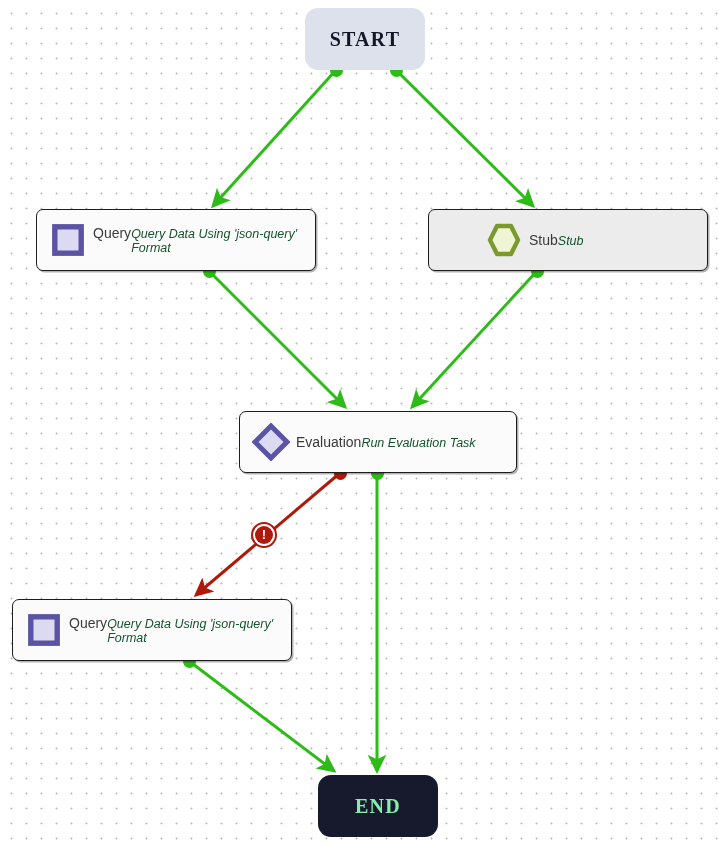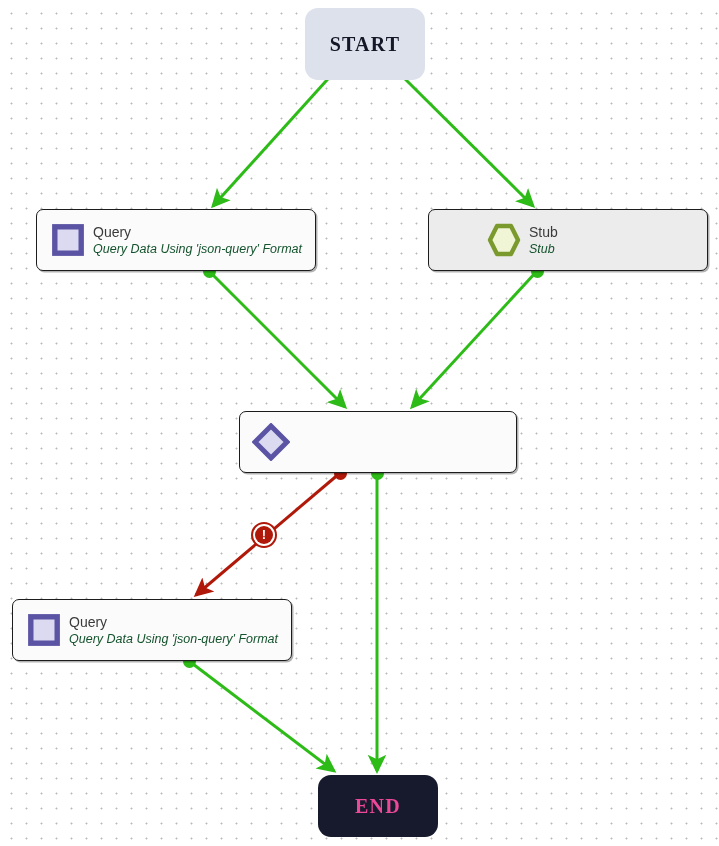--- a/index.html
+++ b/index.html
@@ -38,21 +38,21 @@
     font-weight: bold;
     font-size: 20px;
     letter-spacing: 1.2px;
   }
   .terminal.start {
     background: #dde1ec;
     color: #141728;
   }
   .terminal.end {
     background: #161a2c;
-    color: #ec4899;
+    color: #86efac;
   }
 
   
   .task {
     position: absolute;
     box-sizing: border-box;
     display: flex;
     align-items: center;
     border: 1.4px solid #1c1c1c;
     border-radius: 7px;
@@ -66,21 +66,20 @@
     width: 46px;
     min-width: 46px;
     height: 100%;
     display: flex;
     align-items: center;
     justify-content: center;
     margin-left: 8px;
   }
   .task-text {
     display: flex;
-    flex-direction: column;
     justify-content: center;
     line-height: 1.15;
     padding-left: 2px;
   }
   .task-title {
     font-size: 14px;
     color: #3a3a3a;
   }
   .task-sub {
     font-size: 12.5px;
@@ -162,21 +161,21 @@
   <div class="port green" style="left:203px; top:265px;"></div>
   <div class="port green" style="left:531px; top:265px;"></div>
   <div class="port red" style="left:334px; top:467px;"></div>
   <div class="port green" style="left:371px; top:467px;"></div>
   <div class="port green" style="left:183px; top:655px;"></div>
 
   <div class="badge-error" style="left:251px; top:522px;">
     <div class="inner">!</div>
   </div>
 
-  <div class="terminal start" style="left:305px; top:8px; width:120px; height:72px;">
+  <div class="terminal start" style="left:305px; top:8px; width:120px; height:62px;">
     <span>START</span>
   </div>
 
   <div class="task" style="left:36px; top:209px; width:280px; height:62px;">
     <div class="task-icon">
       <svg width="32" height="32" viewBox="0 0 32 32" xmlns="http://www.w3.org/2000/svg">
         <rect x="2.8" y="2.8" width="26.4" height="26.4" fill="#dcdaf0" stroke="#5b54a4" stroke-width="5.4"></rect>
       </svg>
     </div>
     <div class="task-text">
@@ -196,20 +195,24 @@
       <div class="task-sub">Stub</div>
     </div>
   </div>
 
   <div class="task" style="left:239px; top:411px; width:278px; height:62px;">
     <div class="task-icon">
       <svg width="38" height="38" viewBox="0 0 38 38" xmlns="http://www.w3.org/2000/svg">
         <polygon points="19,3 35,19 19,35 3,19" fill="#dcdaf0" stroke="#5b54a4" stroke-width="5"></polygon>
       </svg>
     </div>
+    <div class="task-text">
+      <div class="task-title">Evaluation</div>
+      <div class="task-sub">Run Evaluation Task</div>
+    </div>
   </div>
 
   <div class="task" style="left:12px; top:599px; width:280px; height:62px;">
     <div class="task-icon">
       <svg width="32" height="32" viewBox="0 0 32 32" xmlns="http://www.w3.org/2000/svg">
         <rect x="2.8" y="2.8" width="26.4" height="26.4" fill="#dcdaf0" stroke="#5b54a4" stroke-width="5.4"></rect>
       </svg>
     </div>
     <div class="task-text">
       <div class="task-title">Query</div>

